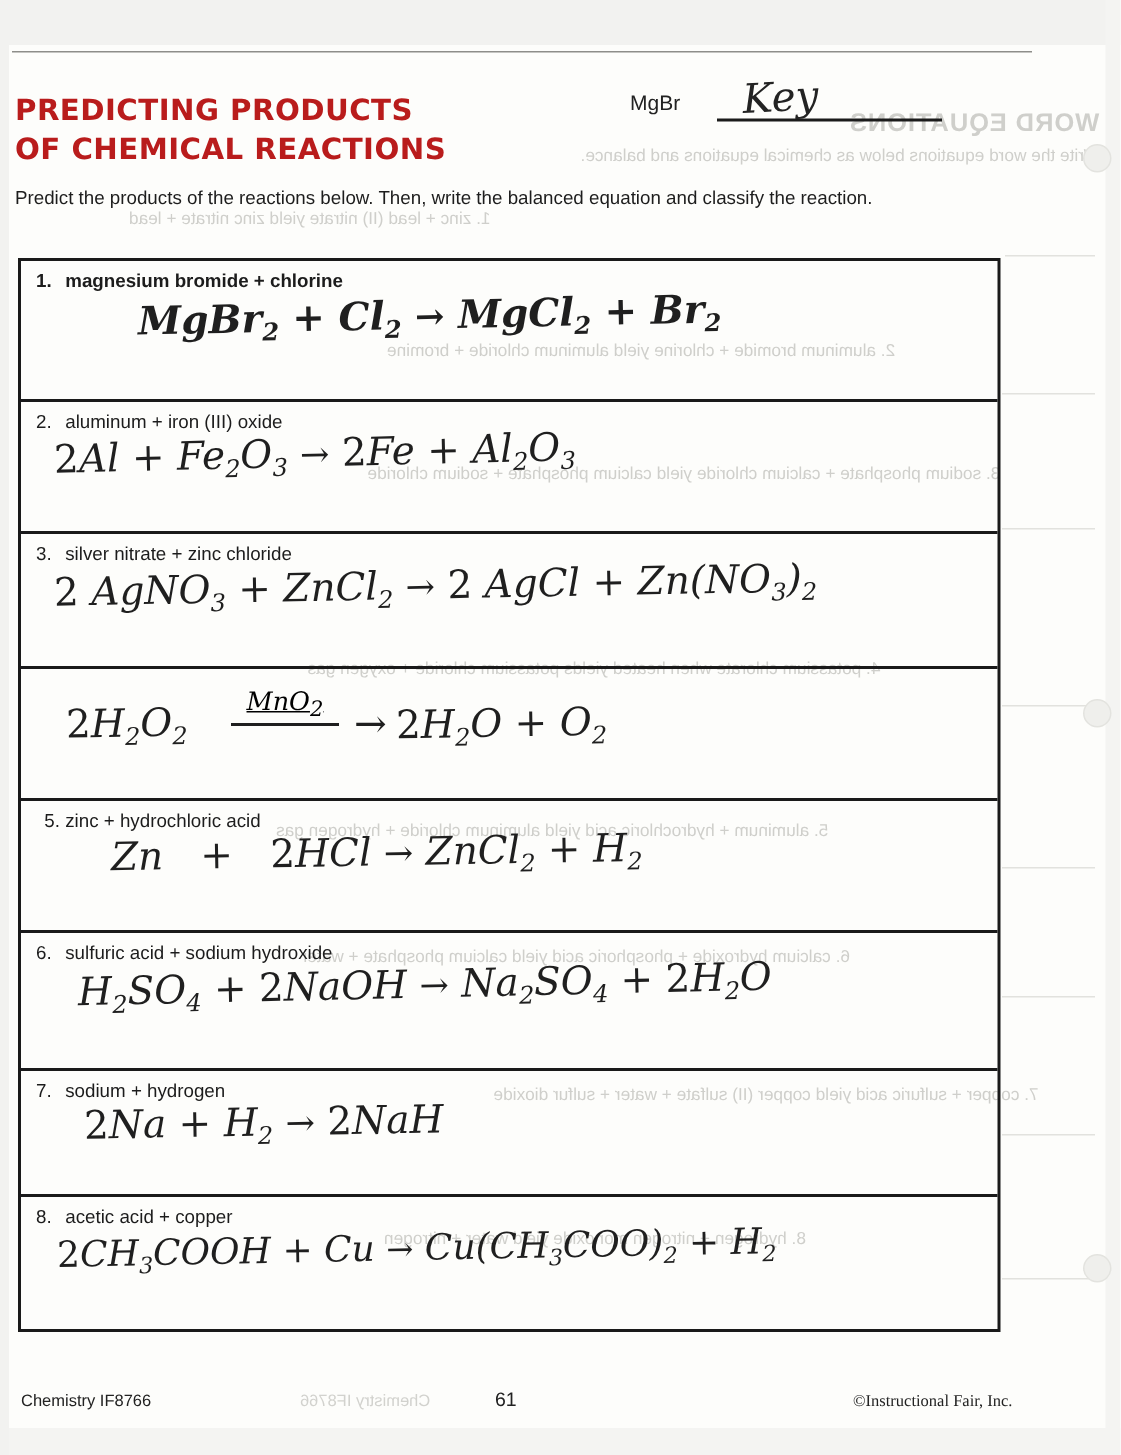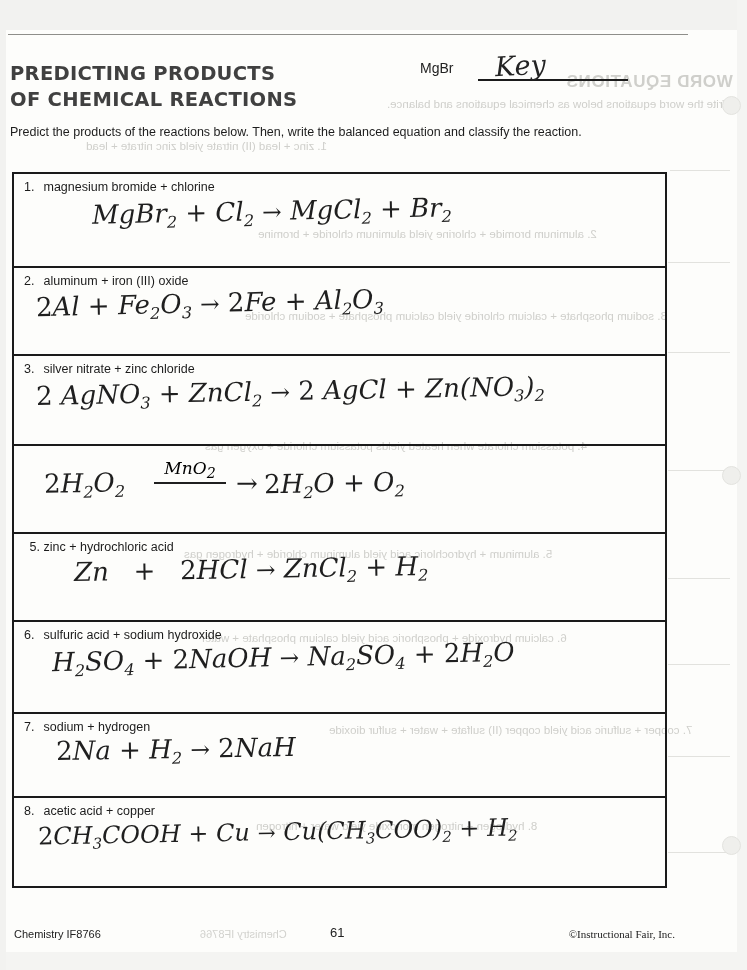--- a/index.html
+++ b/index.html
@@ -62,21 +62,21 @@
     border: 1px solid #e3e3df;
   }
 
   
   .title {
     position: absolute;
     left: 10px;
     font-weight: bold;
     font-size: 19.5px;
     letter-spacing: .3px;
-    color: #404040;
+    color: #b91c1c;
     font-family: "DejaVu Sans", sans-serif;
   }
   #title-line1 { top: 62px; }
   #title-line2 { top: 88px; text-align: center; }
 
   .name-label {
     position: absolute;
     left: 420px; top: 60px;
     font-size: 14px;
     color: #222;
@@ -154,20 +154,21 @@
   .hw6 { left: 38px;  top: 20px; transform: rotate(-1.3deg); }
   .hw7 { left: 42px;  top: 20px; transform: rotate(-1deg); }
   .hw8 { left: 24px;  top: 20px; transform: rotate(-1.1deg); }
 
   
   .catalyst-wrap {
     position: absolute;
     left: 140px; top: 12px;
     text-align: center;
     font-family: "DejaVu Serif", serif;
+    text-decoration: underline;
   }
   .catalyst-text {
     font-size: 17px;
     font-style: italic;
   }
   .catalyst-rule {
     width: 72px; height: 2px; background: #1f1f1f; margin: 1px auto 0;
   }
 
   
@@ -238,21 +239,21 @@
   <div class="title" id="title-line2">OF CHEMICAL REACTIONS</div>
 
   <div class="name-label">MgBr</div>
   <div class="name-rule"></div>
   <div class="name-value">Key</div>
 
   <div class="instructions">Predict the products of the reactions below.  Then, write the balanced equation and classify the reaction.</div>
 
   <div class="table">
 
-    <div class="row" style="height:94px;">
+    <div class="row" style="height:94px;font-weight:bold;">
       <div class="prompt">
         <span class="num">1.</span>
         <span>magnesium bromide  +  chlorine</span>
       </div>
       <div class="answer hw1"><span class="it">MgBr</span><sub>2</sub> + <span class="it">Cl</span><sub>2</sub> <span class="arrow">→</span> <span class="it">MgCl</span><sub>2</sub> + <span class="it">Br</span><sub>2</sub></div>
     </div>
 
     <div class="row" style="height:88px;">
       <div class="prompt">
         <span class="num">2.</span>

